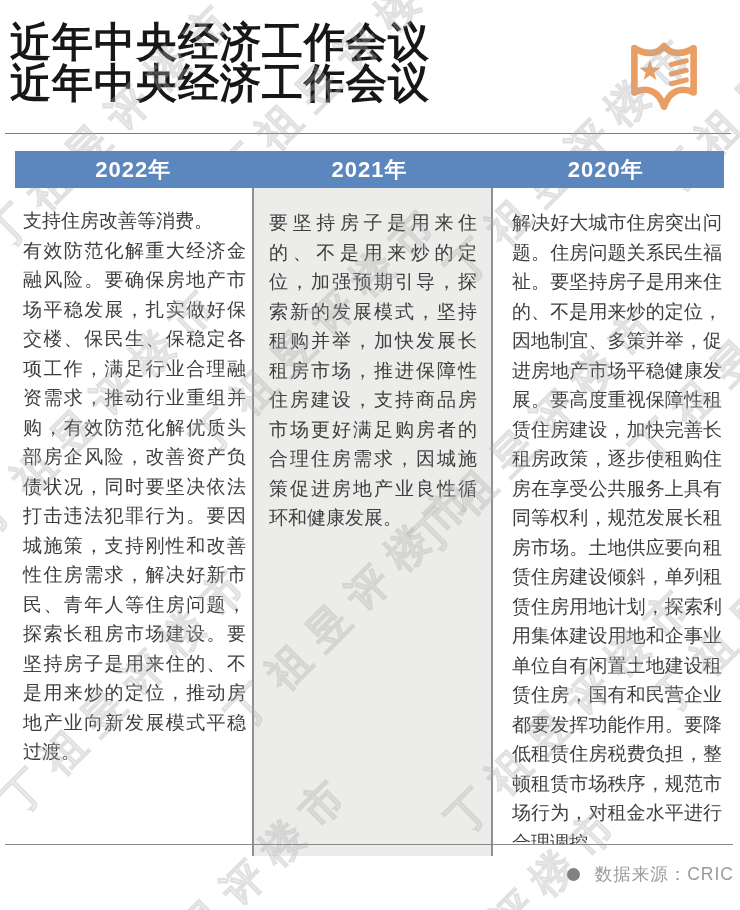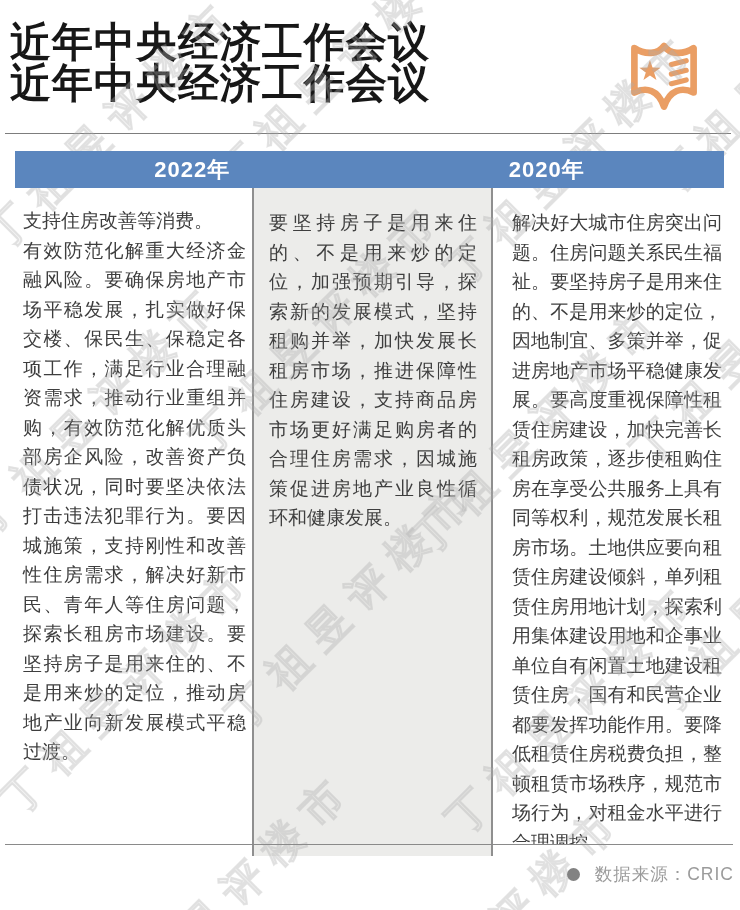--- a/index.html
+++ b/index.html
@@ -78,20 +78,21 @@
     <polygon points="31,32 34.5,42.2 45.3,42.4 36.6,48.8 39.8,59.1 31,52.9 22.2,59.1 25.4,48.8 16.7,42.4 27.5,42.2" fill="#EA9E64"></polygon>
     <path d="M60,38 L80,33" stroke="#EA9E64" stroke-width="7" stroke-linecap="round" fill="none"></path>
     <path d="M60,51 L80,46" stroke="#EA9E64" stroke-width="7" stroke-linecap="round" fill="none"></path>
     <path d="M60,64 L80,59" stroke="#EA9E64" stroke-width="7" stroke-linecap="round" fill="none"></path>
   </svg>
 
   <div class="top-rule"></div>
 
   <div class="year-bar" style="background:#5B86BE;">
     <div class="year-cell">2022年</div>
+    <div class="year-cell">2021年</div>
     <div class="year-cell">2020年</div>
   </div>
 
   <div class="columns">
     <section class="col col-1">
       <p>支持住房改善等消费。</p>
       <p>有效防范化解重大经济金融风险。要确保房地产市场平稳发展，扎实做好保交楼、保民生、保稳定各项工作，满足行业合理融资需求，推动行业重组并购，有效防范化解优质头部房企风险，改善资产负债状况，同时要坚决依法打击违法犯罪行为。要因城施策，支持刚性和改善性住房需求，解决好新市民、青年人等住房问题，探索长租房市场建设。要坚持房子是用来住的、不是用来炒的定位，推动房地产业向新发展模式平稳过渡。</p>
     </section>
     <section class="col col-2" style="background:#ECECEA;">
       <p>要坚持房子是用来住的、不是用来炒的定位，加强预期引导，探索新的发展模式，坚持租购并举，加快发展长租房市场，推进保障性住房建设，支持商品房市场更好满足购房者的合理住房需求，因城施策促进房地产业良性循环和健康发展。</p>

